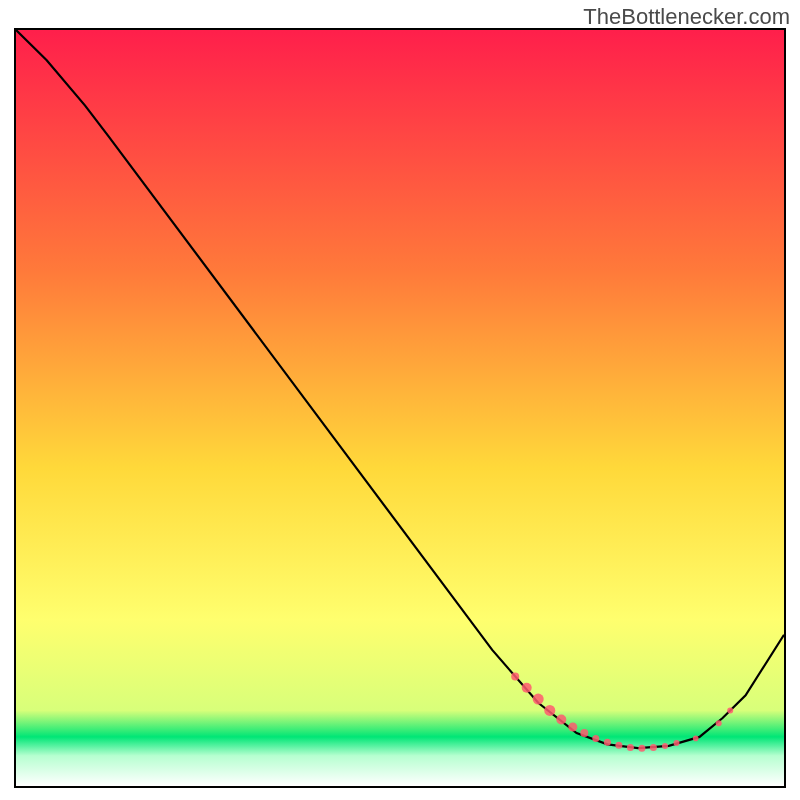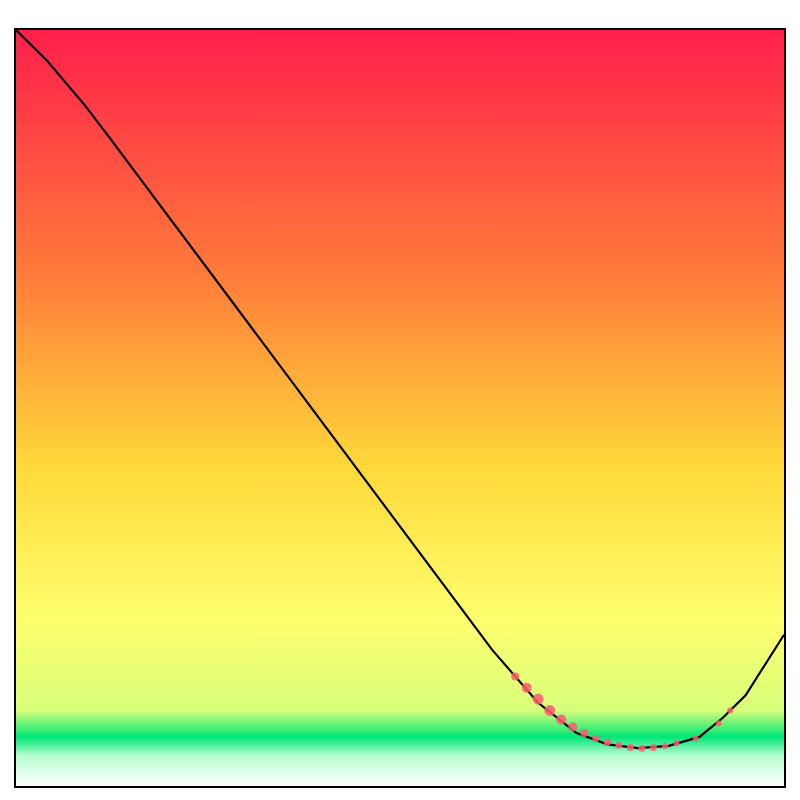--- a/index.html
+++ b/index.html
@@ -41,20 +41,21 @@
     display: block;
     width: 100%;
     height: 100%;
   }
 </style>
 </head>
 <body>
 
 <div class="outer">
 
+  <div class="watermark">TheBottleneсker.com</div>
 
   <div class="plot-frame">
     <svg id="chart-svg" viewBox="0 0 768 756" preserveAspectRatio="none">
       <defs>
         <linearGradient id="bg-grad" x1="0" y1="0" x2="0" y2="1">
           <stop id="g0" offset="0%" stop-color="#ff1f4b"></stop>
           <stop id="g1" offset="32%" stop-color="#ff7a3a"></stop>
           <stop id="g2" offset="58%" stop-color="#ffd93a"></stop>
           <stop id="g3" offset="78%" stop-color="#ffff6e"></stop>
           <stop id="g4" offset="90%" stop-color="#d8ff7a"></stop>

